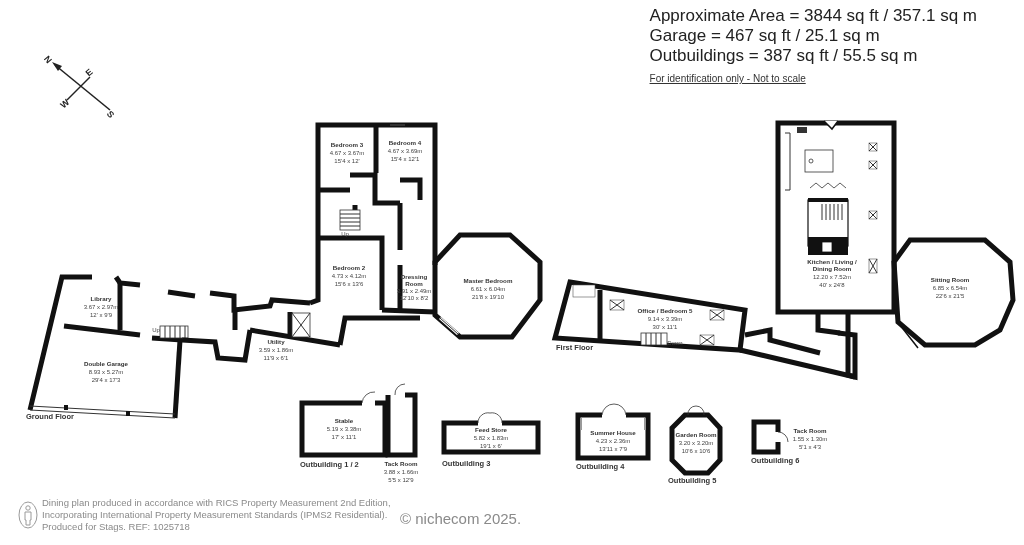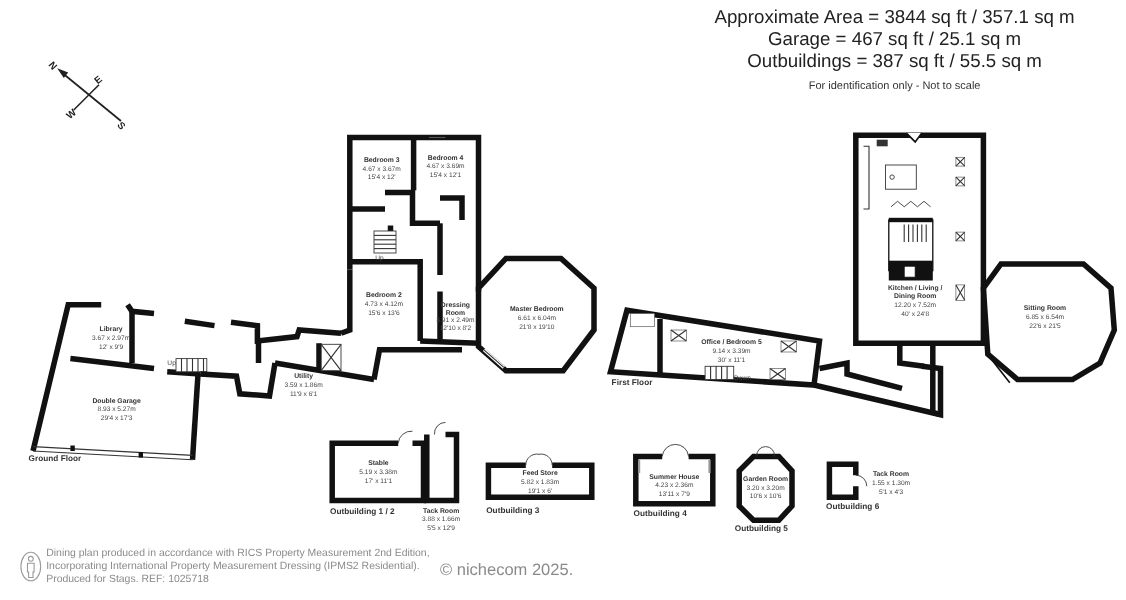--- a/index.html
+++ b/index.html
@@ -1,18 +1,18 @@
 <!DOCTYPE html>
 <html><head>
 <meta charset="utf-8">
 <style>
   html,body{margin:0;padding:0;background:#ffffff;}
   body{width:1024px;height:545px;position:relative;overflow:hidden;font-family:"Liberation Sans",sans-serif;color:#222;}
-  .areas{position:absolute;right:47px;top:6px;text-align:center;line-height:20px;font-size:17px;color:#222;}
-  .areas .disclaimer{font-size:10px;line-height:14px;margin-top:6px;color:#333;}
+  .areas{position:absolute;right:47px;top:6px;text-align:left;line-height:20px;font-size:17px;color:#222;}
+  .areas .disclaimer{font-size:10px;line-height:14px;margin-top:6px;color:#333;text-decoration:underline;}
   svg{position:absolute;left:0;top:0;}
   .wall{fill:none;stroke:#111;stroke-width:5;stroke-linejoin:miter;}
   .thin{fill:none;stroke:#333;stroke-width:1;}
   .win{fill:#fff;stroke:#555;stroke-width:1;}
   .rn{font-family:"Liberation Sans",sans-serif;font-weight:bold;font-size:6.2px;fill:#333;text-anchor:middle;}
   .rd{font-family:"Liberation Sans",sans-serif;font-size:6px;fill:#444;text-anchor:middle;}
   .fl{font-family:"Liberation Sans",sans-serif;font-weight:bold;font-size:7.5px;fill:#333;}
   .footer{position:absolute;left:42px;top:497px;font-size:9.5px;line-height:12px;color:#8a8a8a;}
   .footer-icon{position:absolute;left:18px;top:500px;width:20px;height:30px;}
   .brand{position:absolute;left:400px;top:510px;font-size:15px;color:#8a8a8a;}
@@ -274,16 +274,16 @@
   </g>
 </svg>
 
 <svg class="footer-icon" viewBox="0 0 20 30">
   <ellipse cx="10" cy="15" rx="9" ry="13" fill="none" stroke="#9a9a9a" stroke-width="1"></ellipse>
   <circle cx="10" cy="8" r="2.2" fill="none" stroke="#9a9a9a" stroke-width="1"></circle>
   <path d="M7 12 h6 v8 h-1 v5 h-4 v-5 h-1 z" fill="none" stroke="#9a9a9a" stroke-width="1"></path>
 </svg>
 <div class="footer">
   <div>Dining plan produced in accordance with RICS Property Measurement 2nd Edition,</div>
-  <div>Incorporating International Property Measurement Dressing (IPMS2 Residential).</div>
+  <div>Incorporating International Property Measurement Standards (IPMS2 Residential).</div>
   <div>Produced for Stags.   REF: 1025718</div>
 </div>
 <div class="brand">© nichecom 2025.</div>
 
 </body></html>

